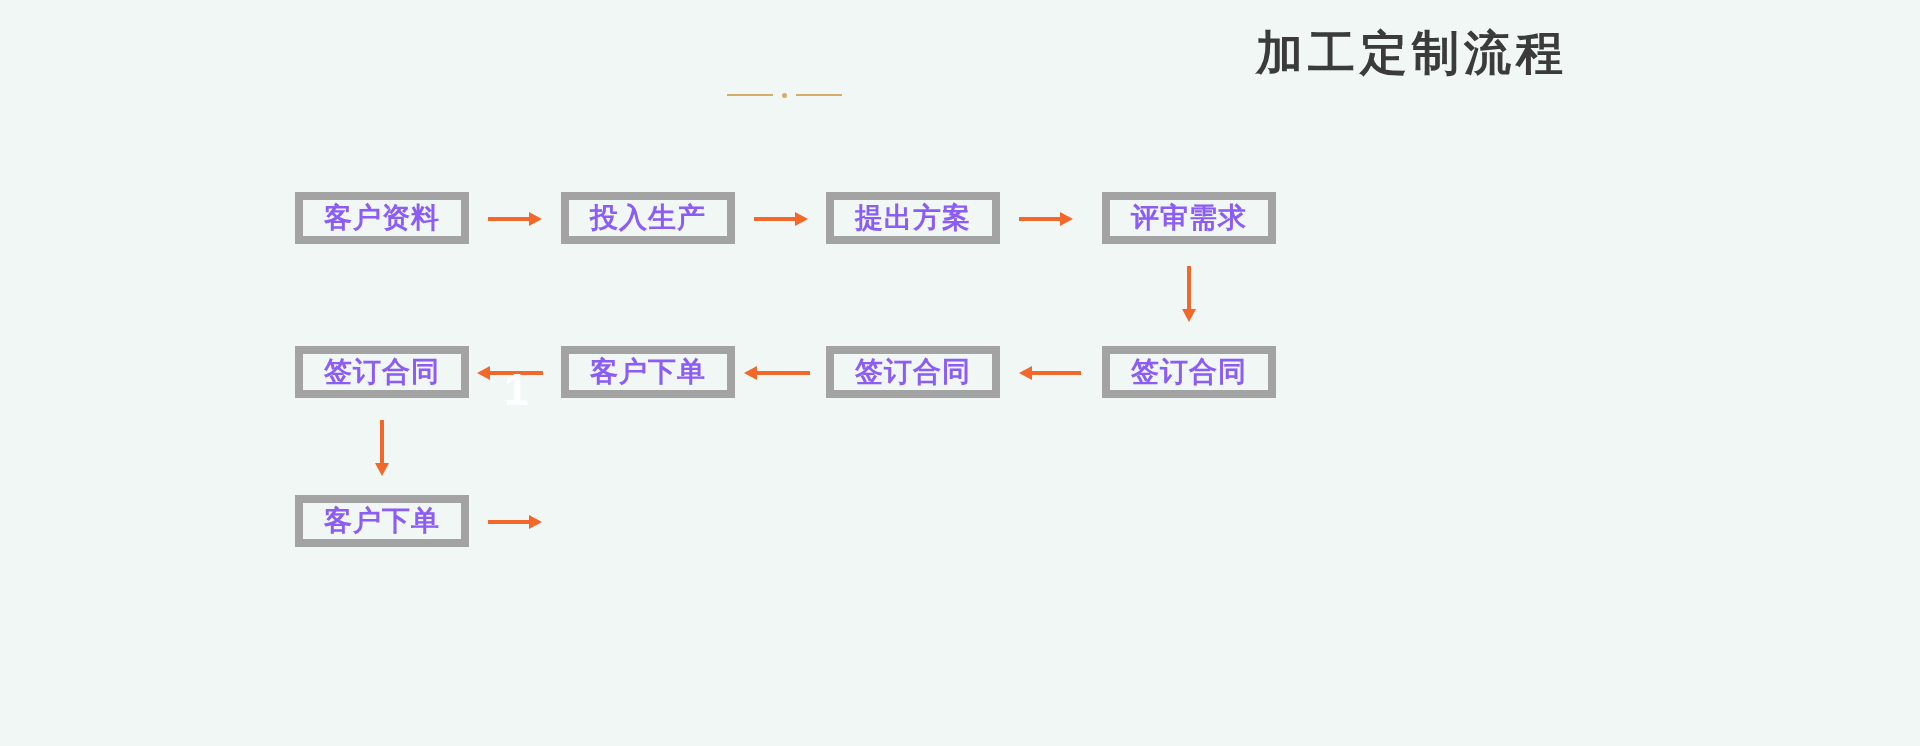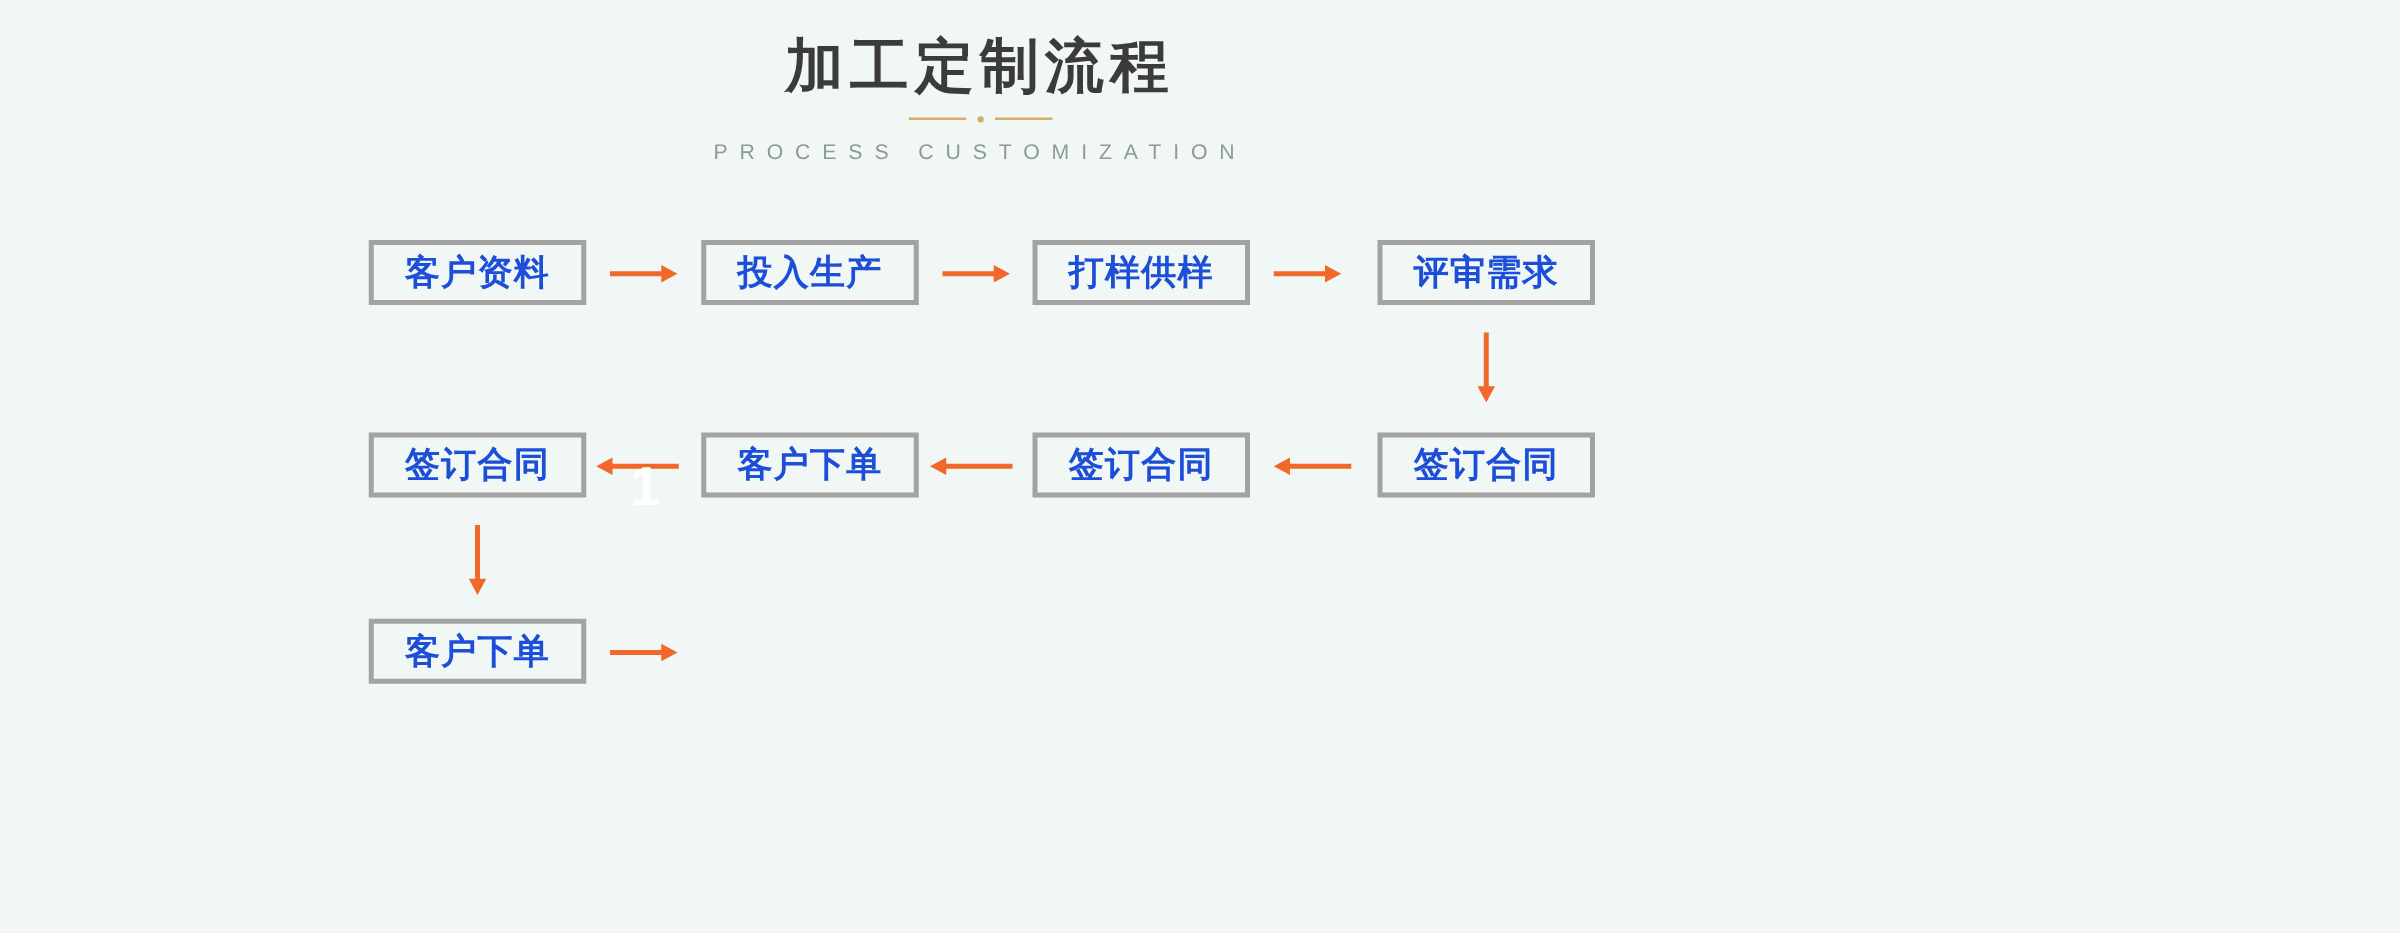--- a/index.html
+++ b/index.html
@@ -22,21 +22,21 @@
     height: 746px;
     background: #F0F7F4;
   }
 
   
   .header {
     position: absolute;
     left: 0;
     top: 0;
     width: 1568px;
-    text-align: center;
+    text-align: right;
     padding-top: 26px;
   }
 
   .page-title {
     font-size: 47px;
     font-weight: bold;
     color: #3B3B3B;
     letter-spacing: 5px;
     line-height: 1.15;
     margin: 0;
@@ -80,28 +80,28 @@
     position: absolute;
     left: 0;
     top: 0;
     width: 1568px;
     height: 746px;
   }
 
   .node {
     position: absolute;
     box-sizing: border-box;
-    border: 4px solid #a3a3a3;
+    border: 8px solid #a3a3a3;
     background: transparent;
     display: flex;
     align-items: center;
     justify-content: center;
     width: 174px;
     height: 52px;
-    color: #1d4ed8;
+    color: #8b5cf6;
     font-size: 28px;
     font-weight: bold;
     letter-spacing: 1px;
     white-space: nowrap;
     font-family: "Liberation Sans", "DejaVu Sans", sans-serif;
   }
 
   
   .arrow-h {
     position: absolute;
@@ -176,40 +176,39 @@
 
   <div class="header">
     <h1 class="page-title">加工定制流程</h1>
 
     <div class="ornament">
       <span class="orn-line"></span>
       <span class="orn-dot"></span>
       <span class="orn-line"></span>
     </div>
 
-    <p class="page-subtitle">PROCESS CUSTOMIZATION</p>
   </div>
 
   <div class="flow">
 
     <div class="node" style="left:295px; top:192px;">客户资料</div>
 
     <div class="arrow-h right" style="left:488px; top:208px; width:54px;">
       <span class="shaft"></span>
       <span class="head"></span>
     </div>
 
     <div class="node" style="left:561px; top:192px;">投入生产</div>
 
     <div class="arrow-h right" style="left:754px; top:208px; width:54px;">
       <span class="shaft"></span>
       <span class="head"></span>
     </div>
 
-    <div class="node" style="left:826px; top:192px;">打样供样</div>
+    <div class="node" style="left:826px; top:192px;">提出方案</div>
 
     <div class="arrow-h right" style="left:1019px; top:208px; width:54px;">
       <span class="shaft"></span>
       <span class="head"></span>
     </div>
 
     <div class="node" style="left:1102px; top:192px;">评审需求</div>
 
     <div class="arrow-v" style="left:1179px; top:266px; height:56px;">
       <span class="shaft"></span>

